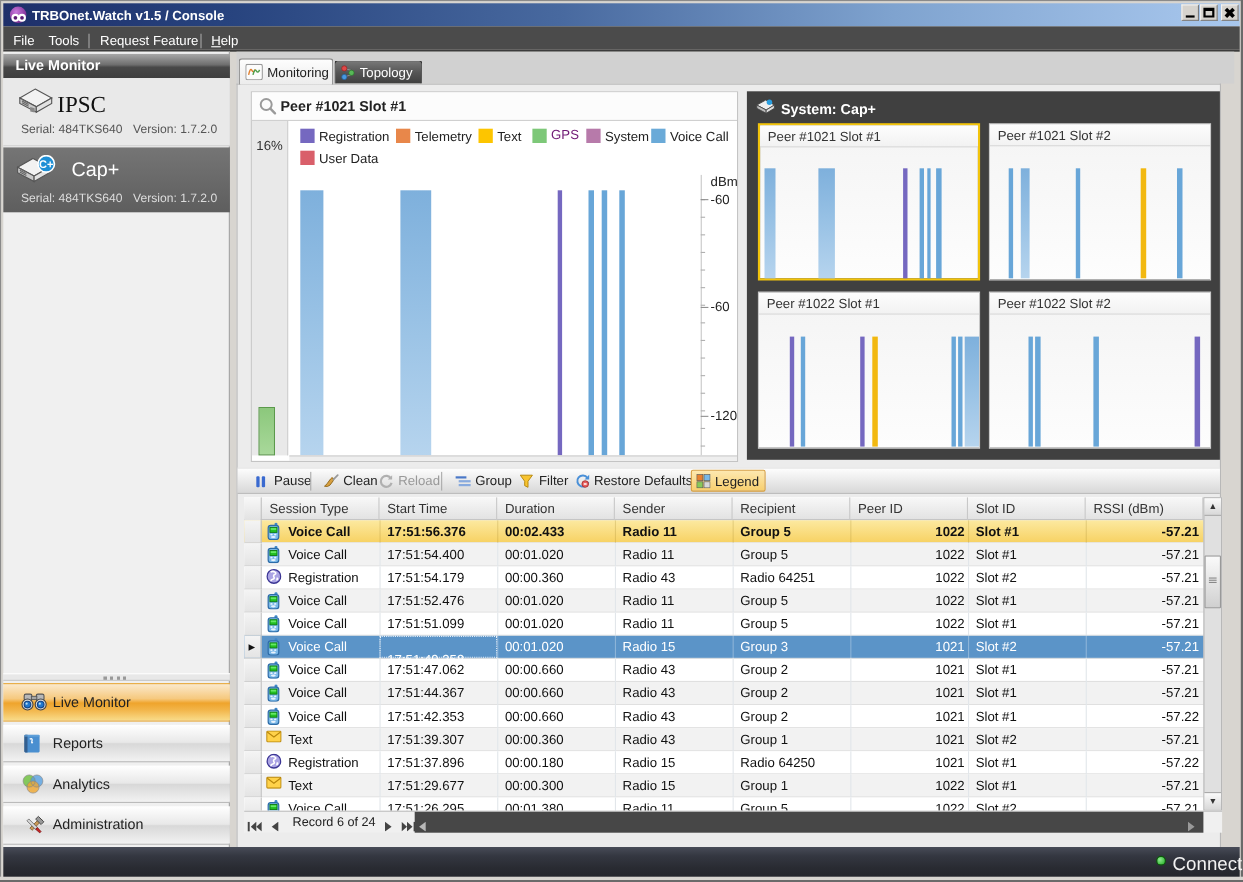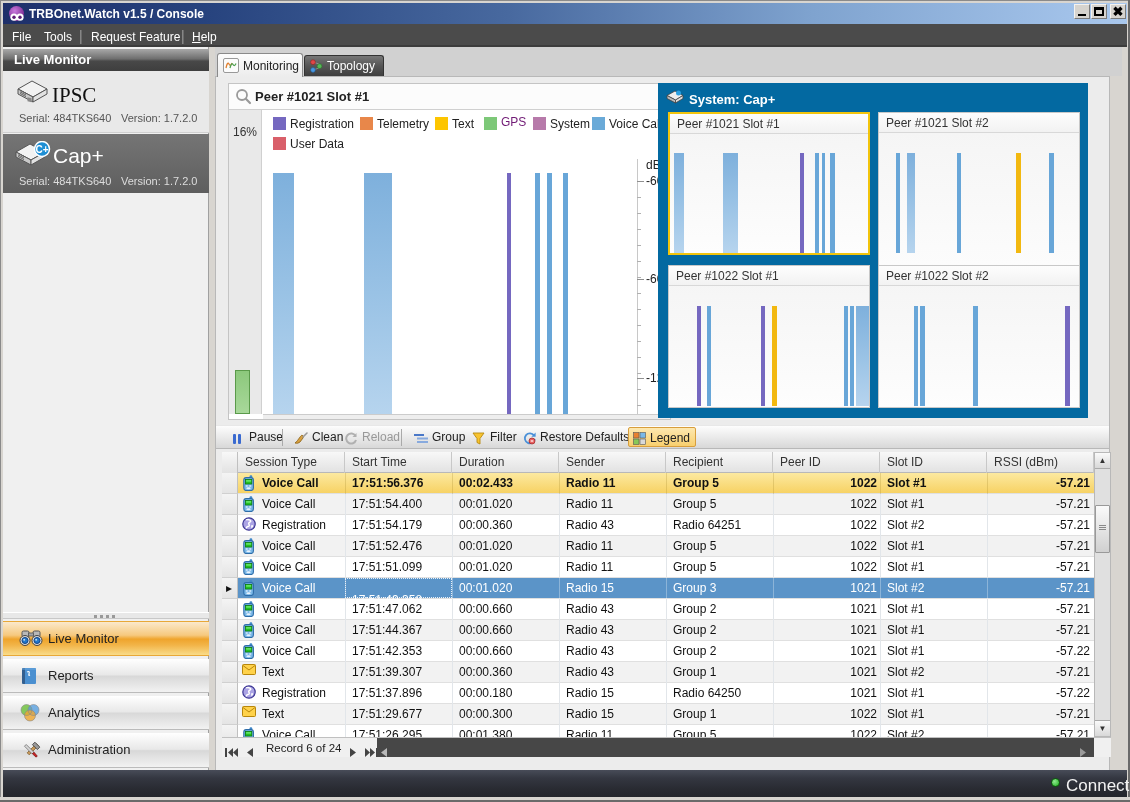--- a/index.html
+++ b/index.html
@@ -58,21 +58,21 @@
 </div>
 <div class="ab" style="left:0;top:87px;width:206px;height:59px;background:linear-gradient(180deg,#757575,#5e5e5e)">
 <div class="ab" style="left:12px;top:7px"><svg width="36" height="26" viewBox="0 0 36 26" style="">
           <path d="M15 3 L30 11 L16 19 L1 11 Z" fill="#f2f2f2" stroke="#555" stroke-width="1"></path>
           <path d="M1 11 L16 19 L16 24 L1 16 Z" fill="#c9c9c9" stroke="#555" stroke-width="1"></path>
           <path d="M30 11 L16 19 L16 24 L30 16 Z" fill="#e2e2e2" stroke="#555" stroke-width="1"></path>
           <path d="M3 12.2 l6 3.2 M3 13.8 l6 3.2 M3 15.4 l6 3.2" stroke="#666" stroke-width="1"></path>
           <circle cx="27" cy="8" r="7.5" fill="#1e8fd5" stroke="#fff" stroke-width="1.5"></circle>
           <text x="27" y="11.5" font-size="10" font-weight="bold" fill="#fff" text-anchor="middle" font-family="Liberation Sans">C+</text>
         </svg></div>
-<div class="ab" style="left:50px;top:10px;font-size:21px;color:#fff">Cap+</div>
+<div class="ab" style="left:62px;top:10px;font-size:18px;color:#fff">Cap+</div>
 <div class="ab" style="left:16px;top:41px;font-size:11px;color:#ddd">Serial: 484TKS640</div>
 <div class="ab" style="left:118px;top:41px;font-size:11px;color:#ddd">Version: 1.7.2.0</div>
 </div>
 <div class="ab" style="left:0;top:565px;width:206px;height:7px;background:#e8e8e8;border-top:1px solid #fff;border-bottom:1px solid #c8c8c8;text-align:center">
 <div style="margin:2px auto 0;width:24px;height:3px;background:repeating-linear-gradient(90deg,#999 0 3px,transparent 3px 6px)"></div>
     </div>
 <div class="ab" style="left:0;top:574px;width:206px;height:35px;background:linear-gradient(180deg,#fbe9cc 0%,#f6c97e 40%,#efa42c 52%,#f2b448 70%,#f9dc8a 100%);border:1px solid #e8a838;border-left:none;border-right:none">
 <div class="ab" style="left:16px;top:7px"><svg width="24" height="18" viewBox="0 0 24 18" style="">
           <rect x="3" y="2" width="7" height="6" rx="1.5" fill="#b8b8b8" stroke="#555"></rect>
           <rect x="14" y="2" width="7" height="6" rx="1.5" fill="#b8b8b8" stroke="#555"></rect>
@@ -189,40 +189,40 @@
 <div class="ab" style="left:408px;top:321px;width:4px;height:1px;background:#b0b0b0"></div>
 <div class="ab" style="left:408px;top:97px;width:7px;height:1px;background:#909090"></div>
 <div class="ab" style="left:408px;top:195px;width:7px;height:1px;background:#909090"></div>
 <div class="ab" style="left:408px;top:294px;width:7px;height:1px;background:#909090"></div>
 <div class="ab" style="left:417px;top:74px;font-size:12px;color:#222">dBm</div>
 <div class="ab" style="left:417px;top:90px;font-size:12px;color:#222">-60</div>
 <div class="ab" style="left:417px;top:188px;font-size:12px;color:#222">-60</div>
 <div class="ab" style="left:417px;top:287px;font-size:12px;color:#222">-120</div>
 <div class="ab" style="left:34px;top:330px;width:407px;height:5px;background:#eee;border-top:1px solid #ccc"></div>
 </div>
-<div class="ab" style="left:658px;top:83px;width:430px;height:335px;background:#0369a1">
+<div class="ab" style="left:679px;top:83px;width:430px;height:335px;background:#404040">
 <div class="ab" style="left:8px;top:7px"><svg width="18" height="14" viewBox="0 0 18 14" style="">
         <path d="M9 1 L17 5.5 L9.5 10 L1 5.5 Z" fill="#eee" stroke="#444" stroke-width="0.8"></path>
         <path d="M1 5.5 L9.5 10 L9.5 13 L1 8.5 Z" fill="#bbb" stroke="#444" stroke-width="0.8"></path>
         <path d="M17 5.5 L9.5 10 L9.5 13 L17 8.5 Z" fill="#ddd" stroke="#444" stroke-width="0.8"></path>
         <circle cx="12.5" cy="3" r="2.5" fill="#2a9fe0"></circle>
       </svg></div>
 <div class="ab" style="left:31px;top:9px;font-size:13px;font-weight:bold;color:#fff">System: Cap+</div>
 <div class="ab" style="left:10px;top:29px;width:202px;height:143px;background:linear-gradient(180deg,#f4f4f4,#fdfdfd);border:2px solid #f2c40c">
 <div class="ab" style="left:0;top:0;width:198px;height:20px;background:linear-gradient(180deg,#fdfdfd,#f2f2f2);border-bottom:1px solid #d8d8d8">
 <div class="ab" style="left:7px;top:3px;font-size:12px;color:#333">Peer #1021 Slot #1</div>
       </div>
 <div class="bar wblue" style="left:4px;top:39px;width:10px;height:100px"></div>
 <div class="bar wblue" style="left:53px;top:39px;width:15px;height:100px"></div>
 <div class="bar purp" style="left:130px;top:39px;width:4px;height:100px"></div>
 <div class="bar tblue" style="left:145px;top:39px;width:3.5px;height:100px"></div>
 <div class="bar tblue" style="left:151.5px;top:39px;width:3.5px;height:100px"></div>
 <div class="bar tblue" style="left:160px;top:39px;width:4.5px;height:100px"></div>
 </div>
-<div class="ab" style="left:220px;top:29px;width:202px;height:174px;background:linear-gradient(180deg,#f4f4f4,#fdfdfd);border:1px solid #c8c8c8">
+<div class="ab" style="left:220px;top:29px;width:202px;height:143px;background:linear-gradient(180deg,#f4f4f4,#fdfdfd);border:1px solid #c8c8c8">
 <div class="ab" style="left:0;top:0;width:200px;height:20px;background:linear-gradient(180deg,#fdfdfd,#f2f2f2);border-bottom:1px solid #d8d8d8">
 <div class="ab" style="left:7px;top:3px;font-size:12px;color:#333">Peer #1021 Slot #2</div>
       </div>
 <div class="bar tblue" style="left:17px;top:40px;width:3.5px;height:100px"></div>
 <div class="bar wblue" style="left:27.5px;top:40px;width:8.5px;height:100px"></div>
 <div class="bar tblue" style="left:78px;top:40px;width:3.5px;height:100px"></div>
 <div class="bar yell" style="left:137px;top:40px;width:4.5px;height:100px"></div>
 <div class="bar tblue" style="left:170px;top:40px;width:4.5px;height:100px"></div>
 </div>
 <div class="ab" style="left:10px;top:182px;width:202px;height:143px;background:linear-gradient(180deg,#f4f4f4,#fdfdfd);border:1px solid #c8c8c8">

